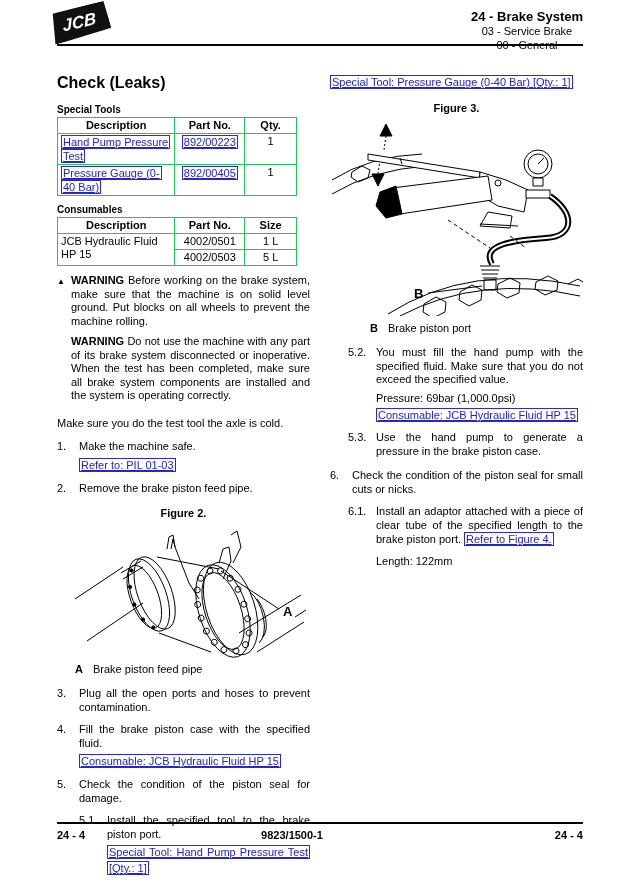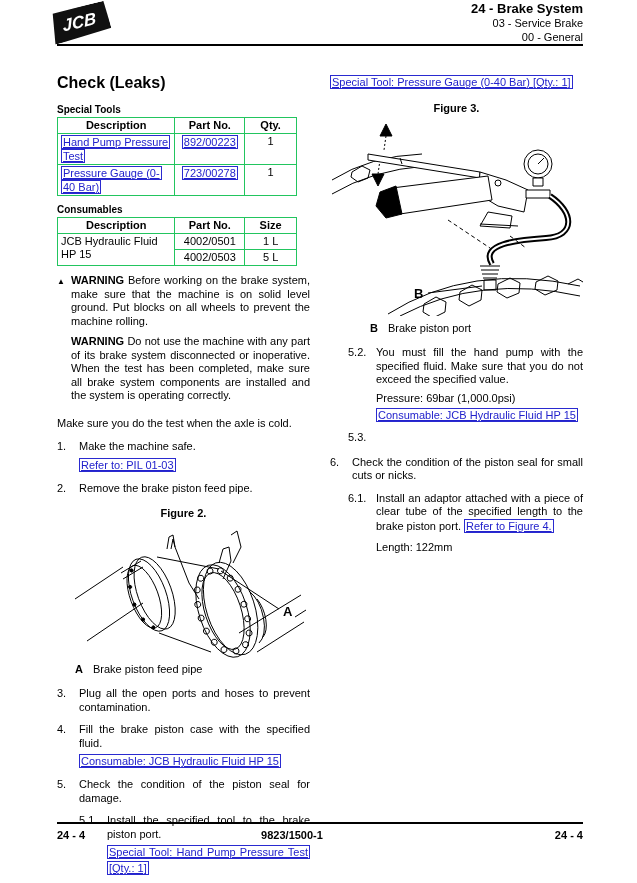--- a/index.html
+++ b/index.html
@@ -15,21 +15,21 @@
   }
   .logo-shape {
     width:60px; height:32px; background:#111;
     clip-path:polygon(10% 4%, 97% 0%, 100% 88%, 3% 100%);
     display:flex; align-items:center; justify-content:center;
   }
   .logo-text {
     color:#fff; font-weight:bold; font-style:italic; font-size:17px;
     letter-spacing:0px; transform:skewX(-8deg);
   }
-  .hdr-text { position:absolute; right:54px; top:2px; text-align:right; line-height:14px; }
+  .hdr-text { position:absolute; right:54px; top:10px; text-align:center; line-height:14px; }
   .hdr-line1 { font-weight:bold; font-size:13px; }
   .hdr-line2, .hdr-line3 { font-size:11px; }
   .hdr-rule { position:absolute; left:57px; width:526px; top:44px; height:2px; background:#000; }
 
   
   .col-left  { position:absolute; left:57px;  top:60px; width:253px; }
   .col-right { position:absolute; left:330px; top:74px; width:253px; }
 
   h1.title { font-size:16px; font-weight:bold; margin:14px 0 12px 0; }
   .tbl-head { font-size:10px; font-weight:bold; margin:0 0 2px 0; }
@@ -116,21 +116,21 @@
         <th>Part No.</th>
         <th>Qty.</th>
       </tr>
       <tr>
         <td><span class="xlink">Hand Pump Pressure Test</span></td>
         <td class="c"><span class="xlink">892/00223</span></td>
         <td class="c">1</td>
       </tr>
       <tr>
         <td><span class="xlink">Pressure Gauge (0-40 Bar)</span></td>
-        <td class="c"><span class="xlink">723/00278</span></td>
+        <td class="c"><span class="xlink">892/00405</span></td>
         <td class="c">1</td>
       </tr>
     </tbody>
       </table>
 
     <div class="tbl-head">Consumables</div>
     <table>
       <colgroup>
           <col class="c-desc">
           <col class="c-part">
@@ -155,21 +155,21 @@
       </table>
 
     <div class="warn" style="margin-top:4px;">
       <span class="warn-icon">▲</span>
       <p class="body warn-body"><b>WARNING</b> <span>Before working on the brake system, make sure that the machine is on solid level ground. Put blocks on all wheels to prevent the machine rolling.</span></p>
     </div>
     <div class="warn2">
       <p class="body"><b>WARNING</b> <span>Do not use the machine with any part of its brake system disconnected or inoperative. When the test has been completed, make sure all brake system components are installed and the system is operating correctly.</span></p>
     </div>
 
-    <p class="body note">Make sure you do the test when the axle is cold.</p>
+    <p class="body note">Make sure you do the test tool the axle is cold.</p>
 
     <div class="step">
       <span class="step-num">1.</span>
       <div class="step-body">
         <p class="body">Make the machine safe.</p>
         <div class="step-link"><span class="xlink">Refer to: PIL 01-03</span></div>
       </div>
     </div>
 
     <div class="step">
@@ -345,20 +345,23 @@
       <span class="step-num">5.2.</span>
       <div class="step-body">
         <p class="body">You must fill the hand pump with the specified fluid. Make sure that you do not exceed the specified value.</p>
         <p class="body pressure-line">Pressure: 69bar (1,000.0psi)</p>
         <div class="link-line"><span class="xlink">Consumable: JCB Hydraulic Fluid HP 15</span></div>
       </div>
     </div>
 
     <div class="substep" style="margin-left:18px;">
       <span class="step-num">5.3.</span>
+      <div class="step-body">
+          <p class="body">Use the hand pump to generate a pressure in the brake piston case.</p>
+        </div>
     </div>
 
 
     <div class="step" style="margin-top:11px;">
       <span class="step-num">6.</span>
       <div class="step-body">
           <p class="body">Check the condition of the piston seal for small cuts or nicks.</p>
         </div>
     </div>
 

